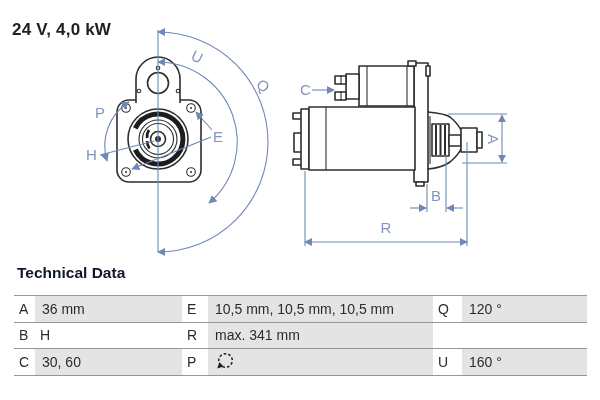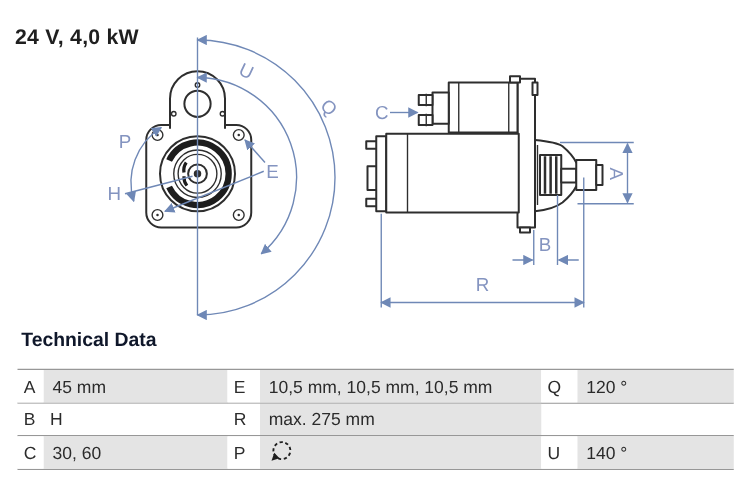--- a/index.html
+++ b/index.html
@@ -157,38 +157,38 @@
     <text class="lbl" x="436" y="201" text-anchor="middle">B</text>
     <text class="lbl" x="386" y="233" text-anchor="middle">R</text>
   </g>
 </svg>
 
 <div class="td-heading">Technical Data</div>
 
 <div class="tech-table">
   <div class="t-row">
     <div class="t-key">A</div>
-    <div class="t-val">45 mm</div>
+    <div class="t-val">36 mm</div>
     <div class="t-key">E</div>
     <div class="t-val">10,5 mm, 10,5 mm, 10,5 mm</div>
     <div class="t-key">Q</div>
     <div class="t-val">120 °</div>
   </div>
   <div class="t-row">
     <div class="t-key">B</div>
     <div class="t-key">H</div>
     <div class="t-key">R</div>
-    <div class="t-val">max. 275 mm</div>
+    <div class="t-val">max. 341 mm</div>
   </div>
   <div class="t-row">
     <div class="t-key">C</div>
     <div class="t-val">30, 60</div>
     <div class="t-key">P</div>
     <div class="t-val">
       <svg class="rot-icon" width="20" height="21" viewBox="0 0 20 21">
         <circle cx="10.5" cy="9.5" r="6.8" fill="none" stroke="#1f1f1f" stroke-width="1.5" stroke-dasharray="2.6 2.1" transform="rotate(15 10.5 9.5)"></circle>
         <path d="M2.2,17.6 L8.6,15.6 L4.4,11.2 Z" fill="#1f1f1f"></path>
       </svg>
     </div>
     <div class="t-key">U</div>
-    <div class="t-val">140 °</div>
+    <div class="t-val">160 °</div>
   </div>
 </div>
 
 </body></html>

